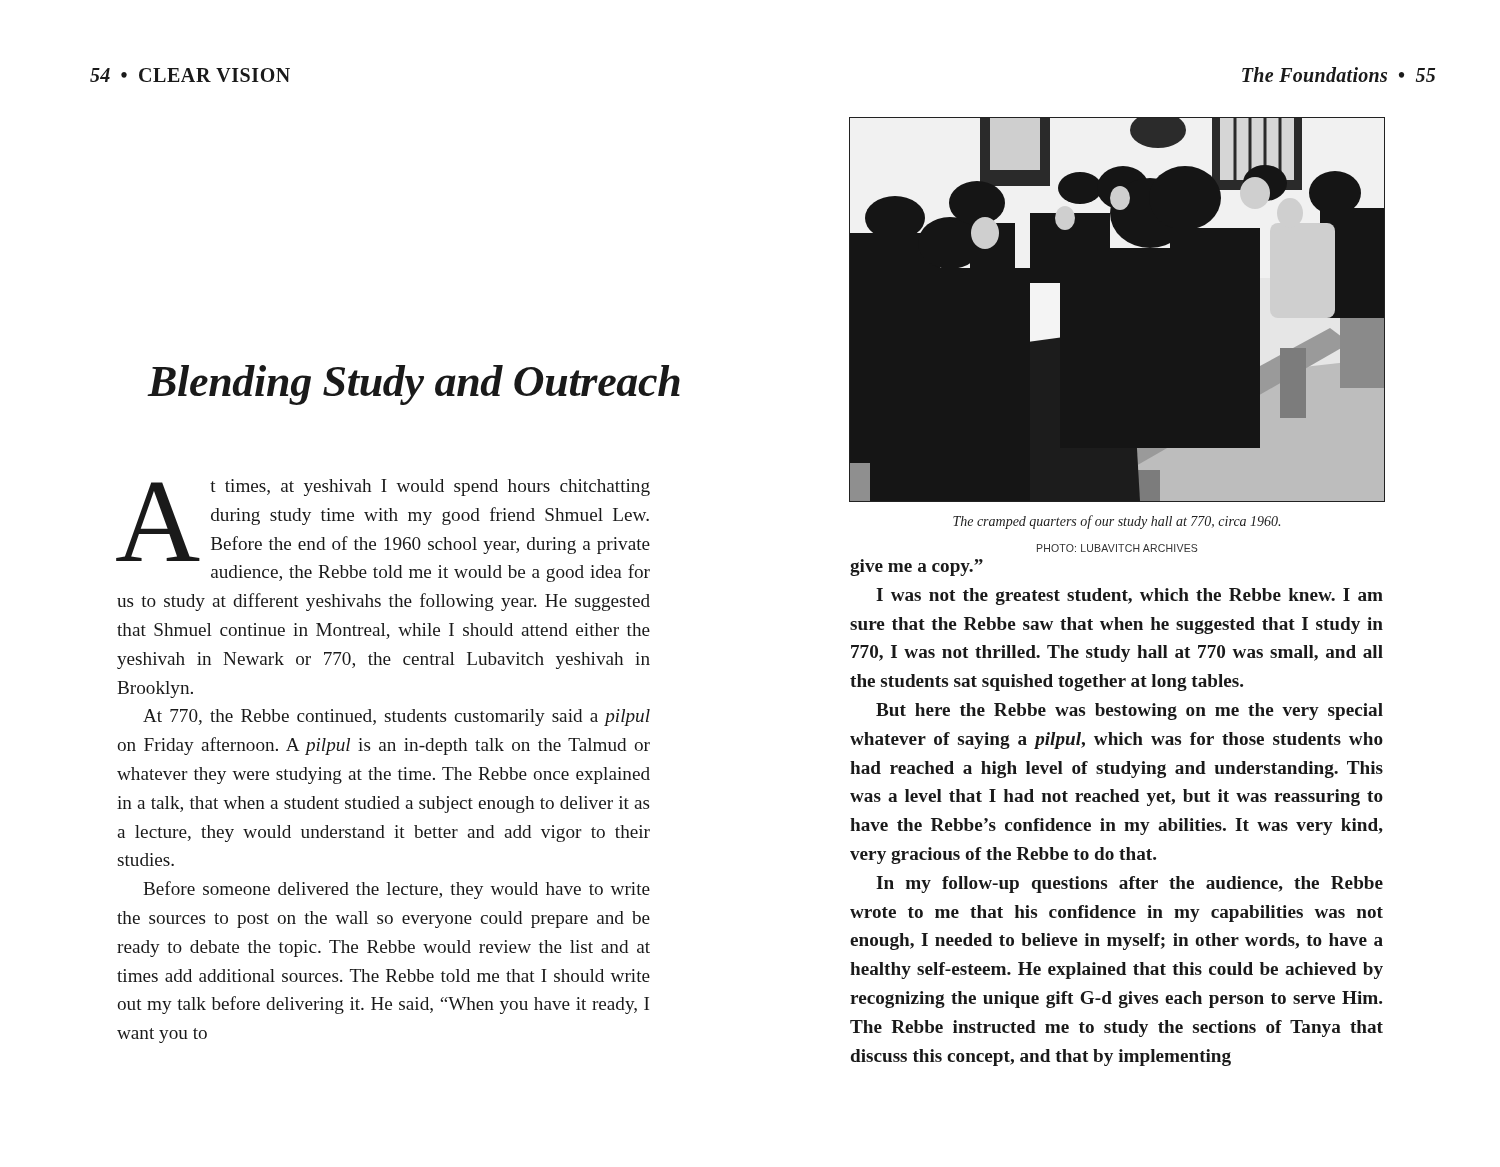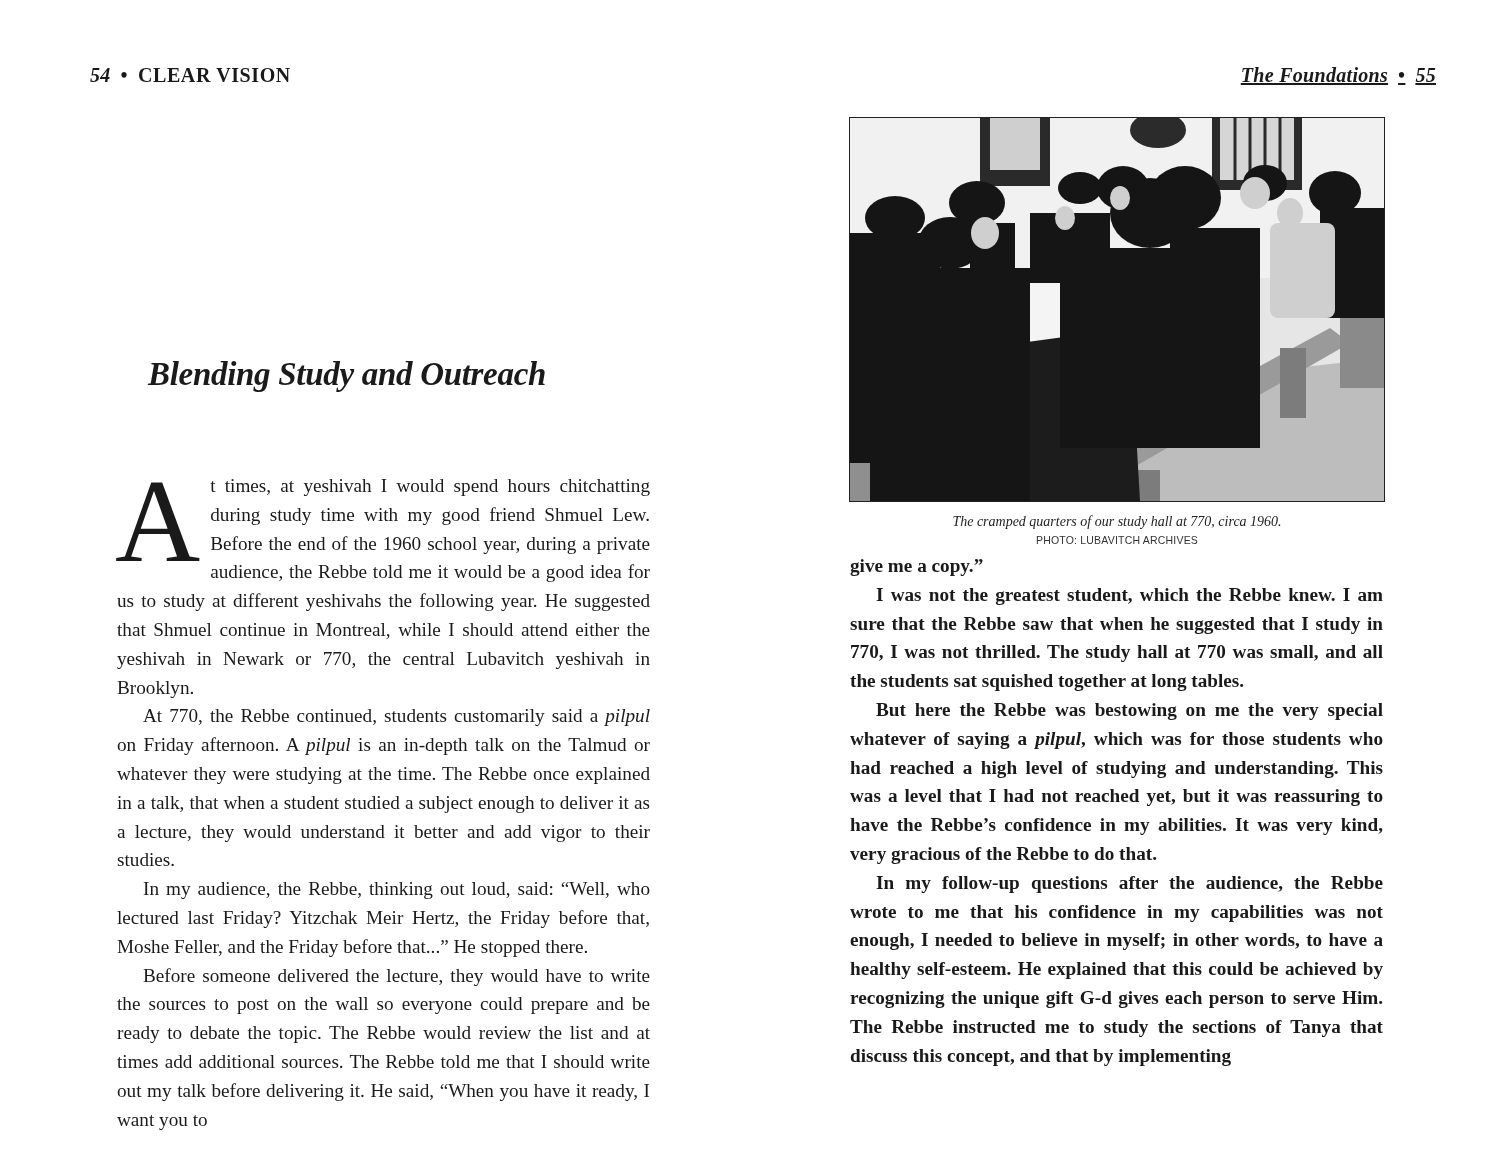--- a/index.html
+++ b/index.html
@@ -1,59 +1,58 @@
 <!DOCTYPE html>
 <html><head>
 <meta charset="utf-8">
 <style>
   html, body { margin: 0; padding: 0; background: #ffffff; }
   body { width: 1500px; height: 1167px; position: relative; overflow: hidden;
          font-family: "Liberation Serif", "DejaVu Serif", serif; color: #1a1a1a; }
 
   .running-head { position: absolute; top: 64px; font-size: 20px; font-weight: bold; letter-spacing: 0.3px; margin-left: 32px; }
   .running-head.left { left: 58px; }
-  .running-head.right { right: 64px; text-align: right; text-decoration: underline; }
+  .running-head.right { right: 64px; text-align: right; }
   .running-head .num { font-style: italic; }
   .running-head .bullet { margin: 0 10px; }
   .running-head .ttl-left { text-transform: uppercase; letter-spacing: 0.6px; }
   .running-head .ttl-right { font-style: italic; }
 
-  .chapter-title { position: absolute; left: 148px; top: 356px; font-size: 33px; font-style: italic;
+  .chapter-title { position: absolute; left: 148px; top: 356px; font-size: 44px; font-style: italic;
                    font-weight: bold; margin: 0; letter-spacing: -0.3px; }
 
   .column { position: absolute; font-size: 19.2px; line-height: 28.8px; text-align: justify; hyphens: manual; }
   .column.left { left: 117px; top: 472px; width: 533px; }
   .column.right { left: 850px; top: 552px; width: 533px; font-weight: bold; }
   .column p { margin: 0; text-indent: 26px; }
   .column p.noindent { text-indent: 0; }
   .column p.first { text-indent: 0; }
   .dropcap { float: left; font-size: 118px; line-height: 88px; margin: 6px 10px 0 -2px; font-weight: normal; }
 
   .photo { position: absolute; left: 849px; top: 117px; width: 534px; height: 383px;
            border: 1px solid #222; background: #e8e8e8; overflow: hidden; }
   .photo svg { display: block; width: 100%; height: 100%; }
 
   .caption { position: absolute; left: 849px; top: 514px; width: 536px; text-align: center; }
   .caption .cap-text { font-style: italic; font-size: 14px; color: #222; display: block; }
   .caption .cap-credit { font-family: "Liberation Sans", "DejaVu Sans", sans-serif; font-size: 10.5px;
-                         color: #333; display: block; margin-top: 4px; letter-spacing: 0.2px; }
+                         color: #333; display: block; margin-top: 12px; letter-spacing: 0.2px; }
 </style>
 </head>
 <body>
 
 <div class="running-head left">
   <span class="num">54</span><span class="bullet">•</span><span class="ttl-left">Clear Vision</span>
 </div>
 
 <h1 class="chapter-title">Blending Study and Outreach</h1>
 
 <div class="column left">
   <p class="first"><span class="dropcap">A</span><span>t times, at yeshivah I would spend hours chitchatting during study time with my good friend Shmuel Lew. Before the end of the 1960 school year, during a private audience, the Rebbe told me it would be a good idea for us to study at different yeshivahs the following year. He suggested that Shmuel continue in Montreal, while I should attend either the yeshivah in Newark or 770, the central Lubavitch yeshivah in Brooklyn.</span></p>
   <p><span>At 770, the Rebbe continued, students customarily said a </span><i>pilpul</i><span> on Friday afternoon. A </span><i>pilpul</i><span> is an in-depth talk on the Talmud or whatever they were studying at the time. The Rebbe once explained in a talk, that when a student studied a subject enough to deliver it as a lecture, they would understand it better and add vigor to their studies.</span></p>
-  <p>In my audience, the Rebbe, thinking out loud, said: “Well, who lectured last Friday? Yitzchak Meir Hertz, the Friday before that, Moshe Feller, and the Friday before that...” He stopped there.</p>
   <p>Before someone delivered the lecture, they would have to write the sources to post on the wall so everyone could prepare and be ready to debate the topic. The Rebbe would review the list and at times add additional sources. The Rebbe told me that I should write out my talk before delivering it. He said, “When you have it ready, I want you to</p>
 </div>
 
 <div class="running-head right">
   <span class="ttl-right">The Foundations</span><span class="bullet">•</span><span class="num">55</span>
 </div>
 
 <div class="photo" title="Black-and-white photo of students in hats and dark coats studying around long tables on wooden benches">
   <svg viewBox="0 0 534 383" preserveAspectRatio="none">
     <rect x="0" y="0" width="534" height="383" fill="#e6e6e6"></rect>

